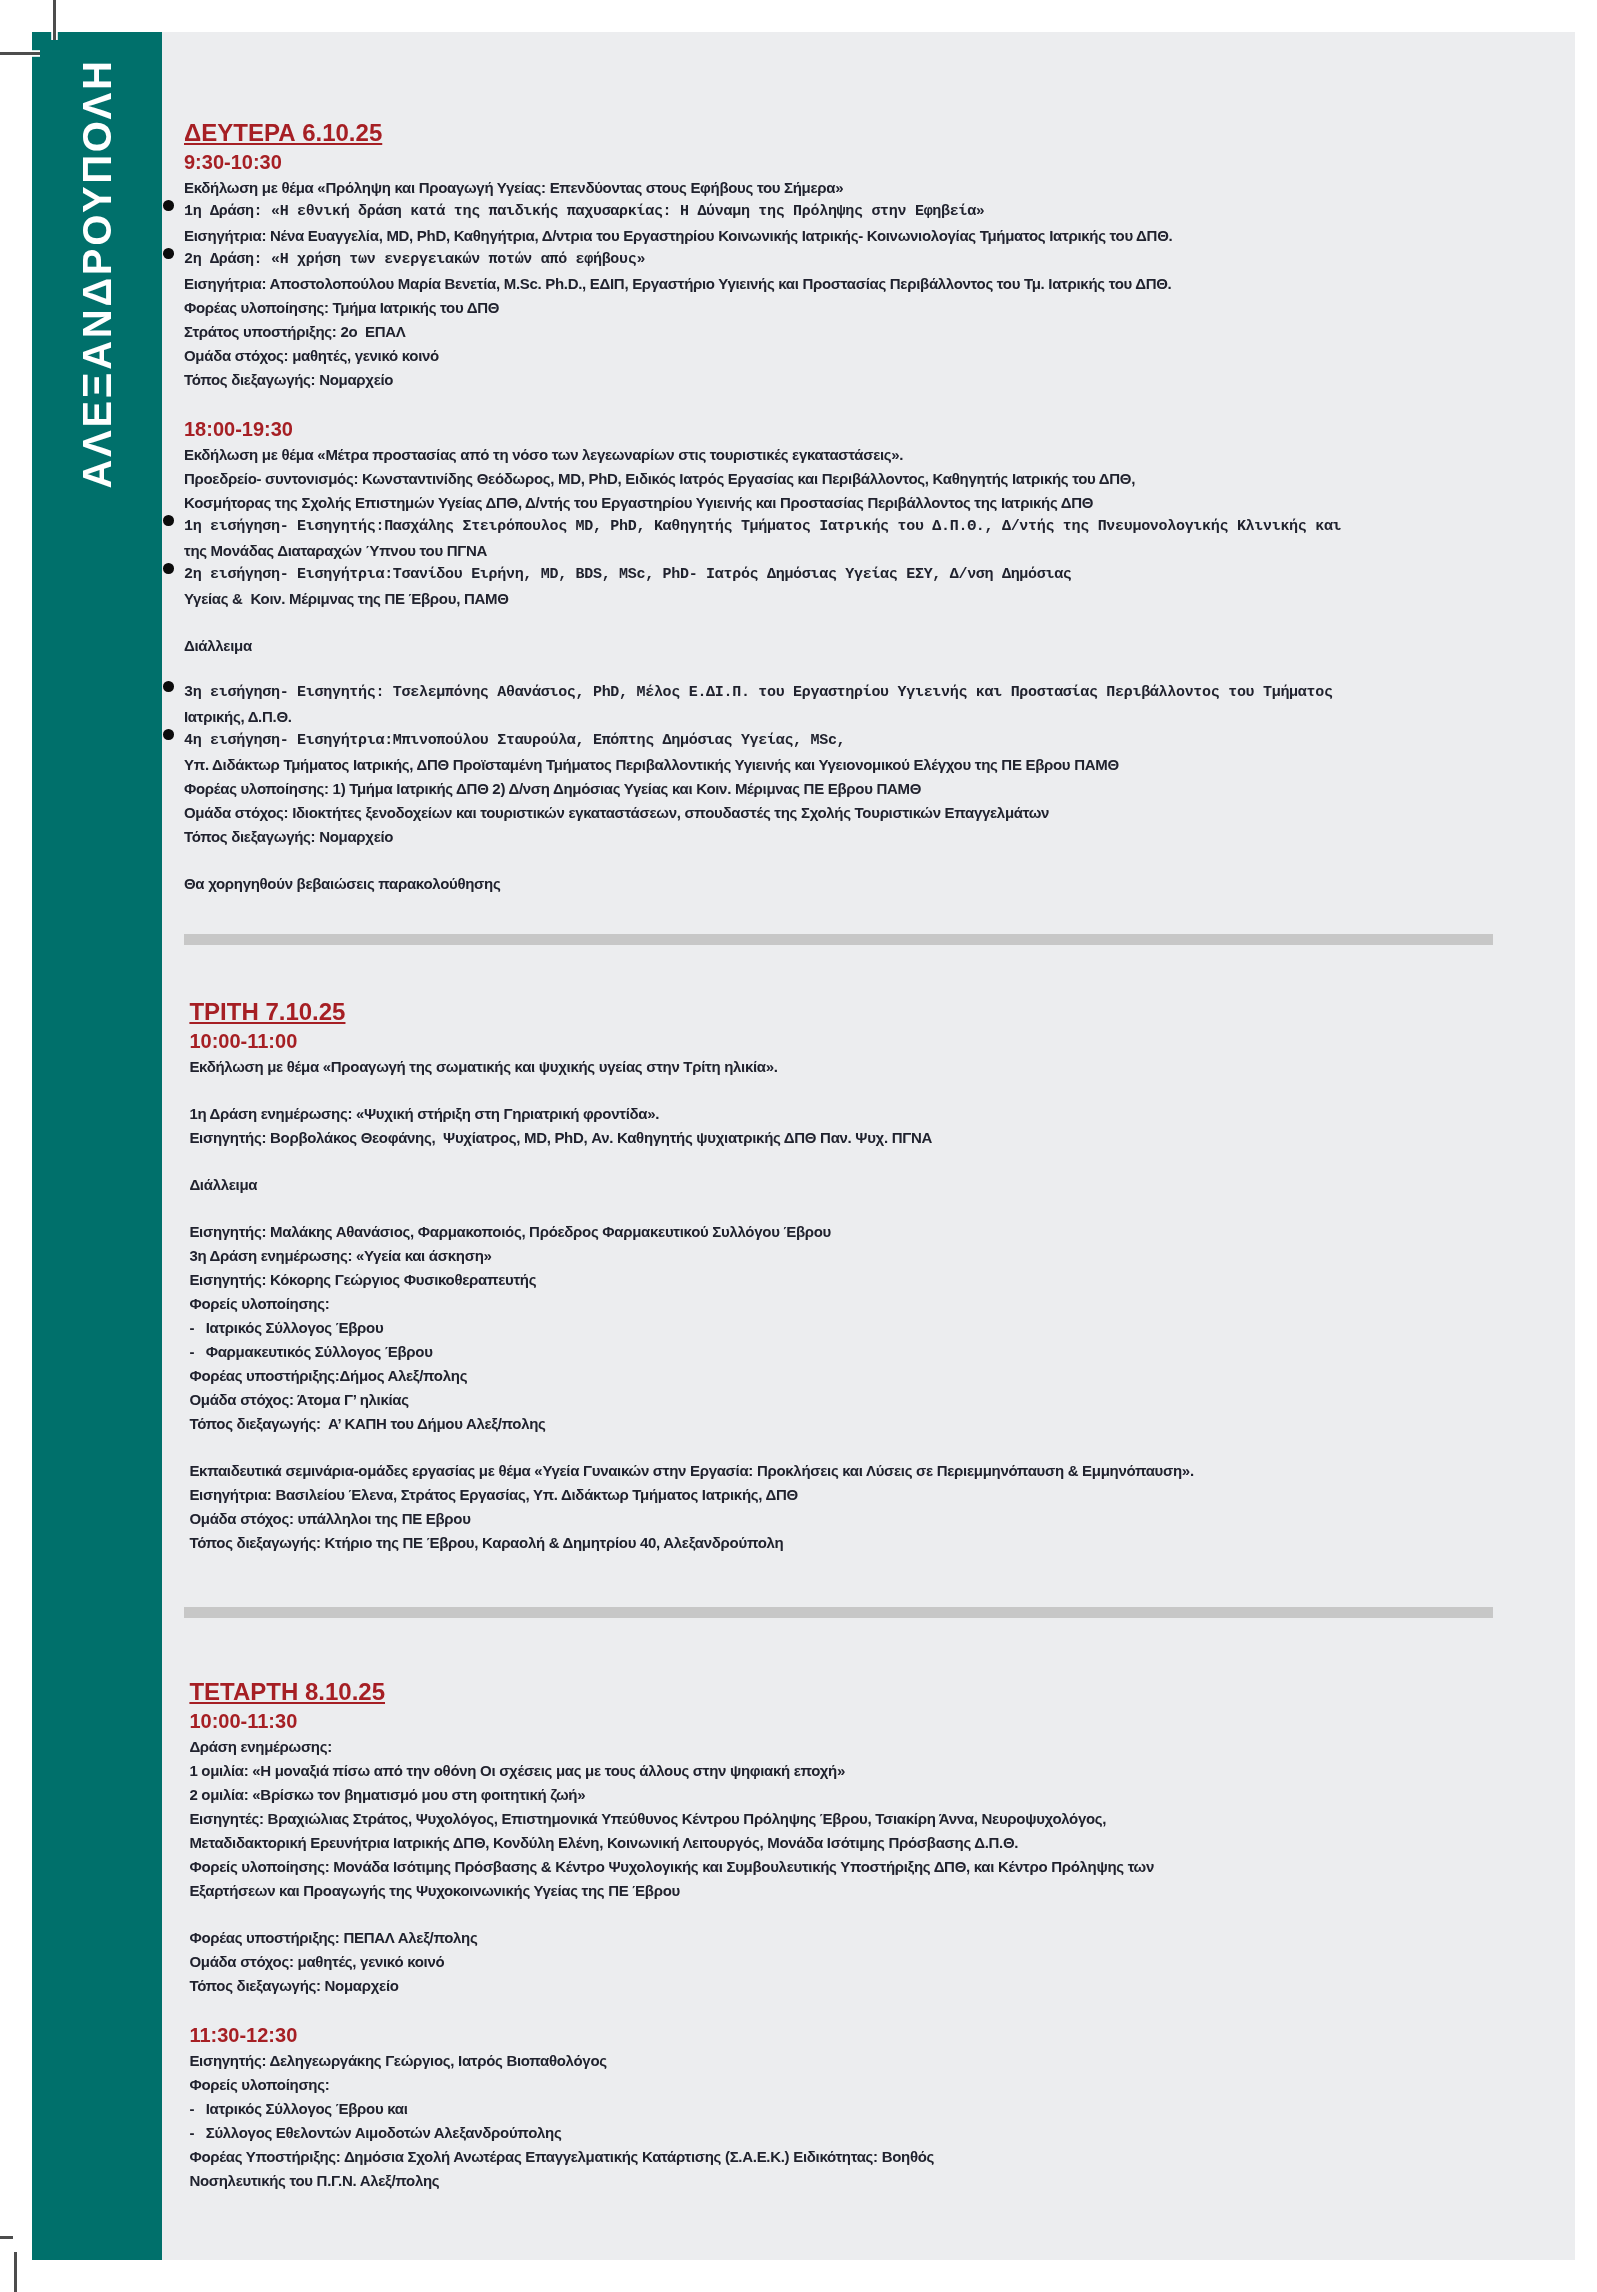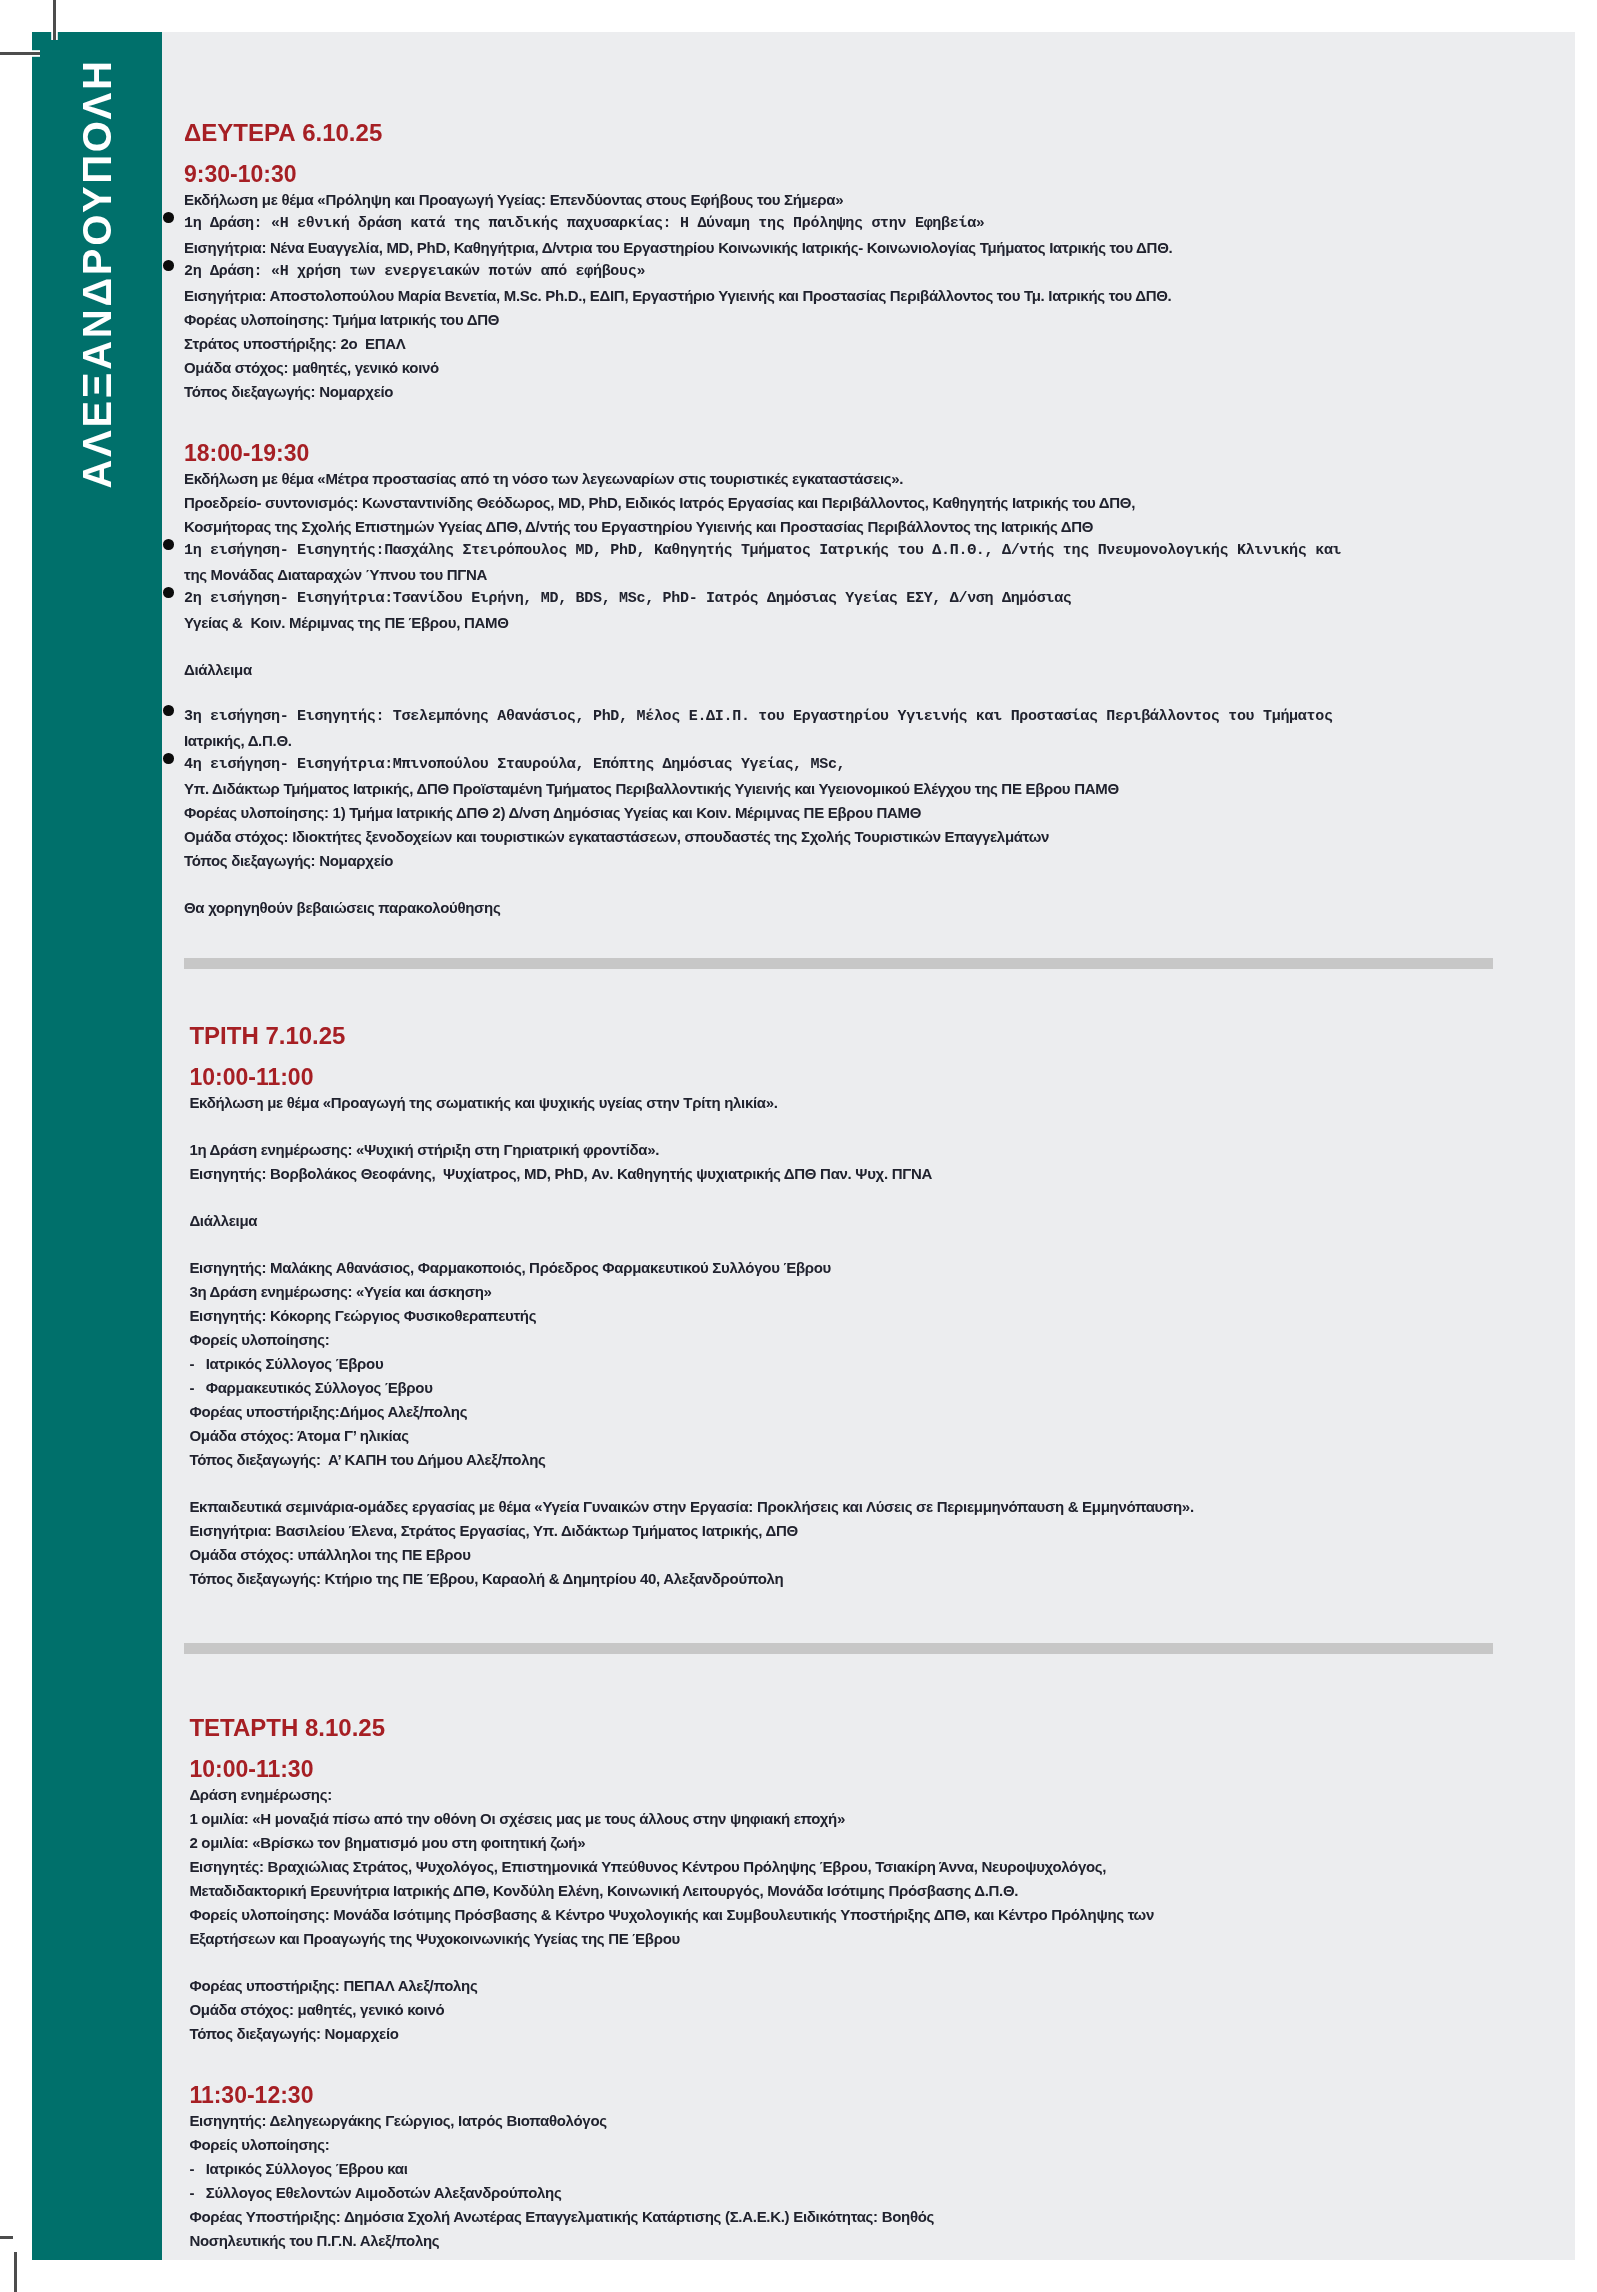--- a/index.html
+++ b/index.html
@@ -34,25 +34,25 @@
 
   .content{
     position:absolute;left:184px;top:118px;width:1399px;
     color:var(--text,#20222E);
     font-weight:bold;
   }
   .section{position:relative;}
   .section + .section, .divider + .section{padding-left:5.4px;}
   .day{
     color:var(--red,#A61F24);
-    font-size:24px;line-height:29.6px;white-space:pre;
+    font-size:24px;line-height:29.6px;white-space:pre;text-decoration:underline;
   }
   .time{
     color:var(--red,#A61F24);
-    font-size:23px;line-height:28px;white-space:pre;margin-top:12px;
+    font-size:20px;line-height:28px;white-space:pre;
   }
   .time .suffix{color:var(--text,#20222E);}
   .text,.bullet{
     font-size:15px;line-height:24px;letter-spacing:-0.3px;white-space:pre;
   }
   .bullet{position:relative;font-family:Liberation Mono, monospace;}
   .bullet::before{
     content:"";position:absolute;left:-20.6px;top:0.9px;
     width:10.7px;height:10.7px;border-radius:50%;background:#0c0c0c;
   }

